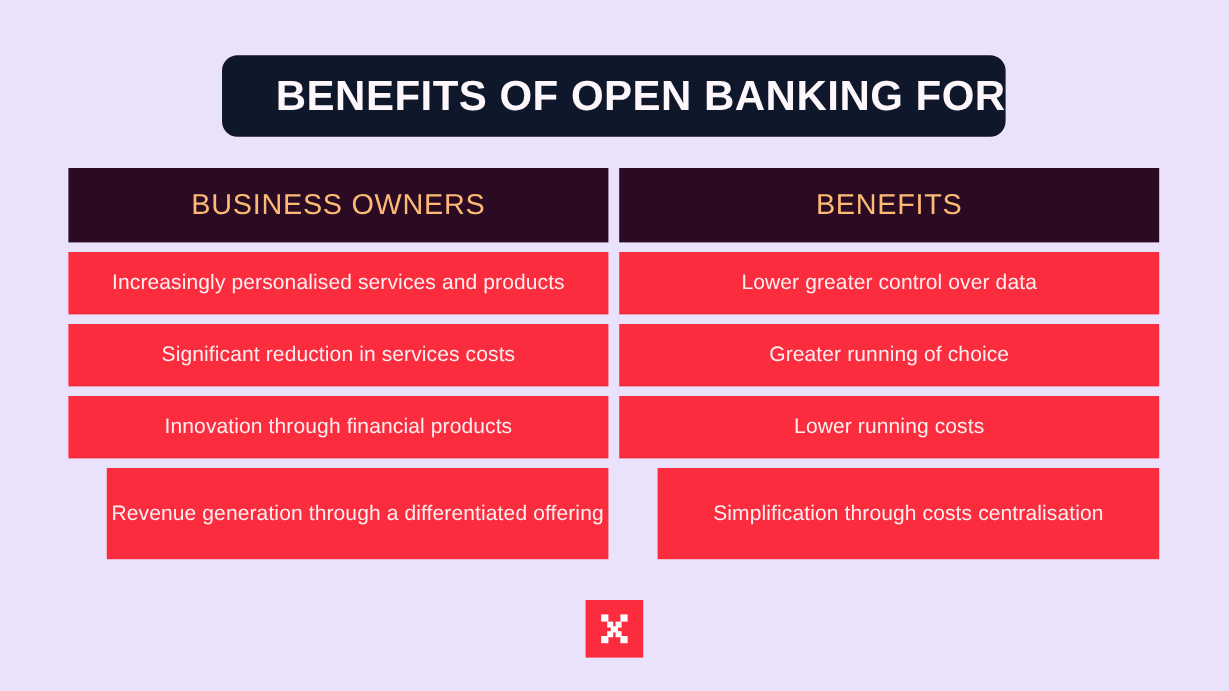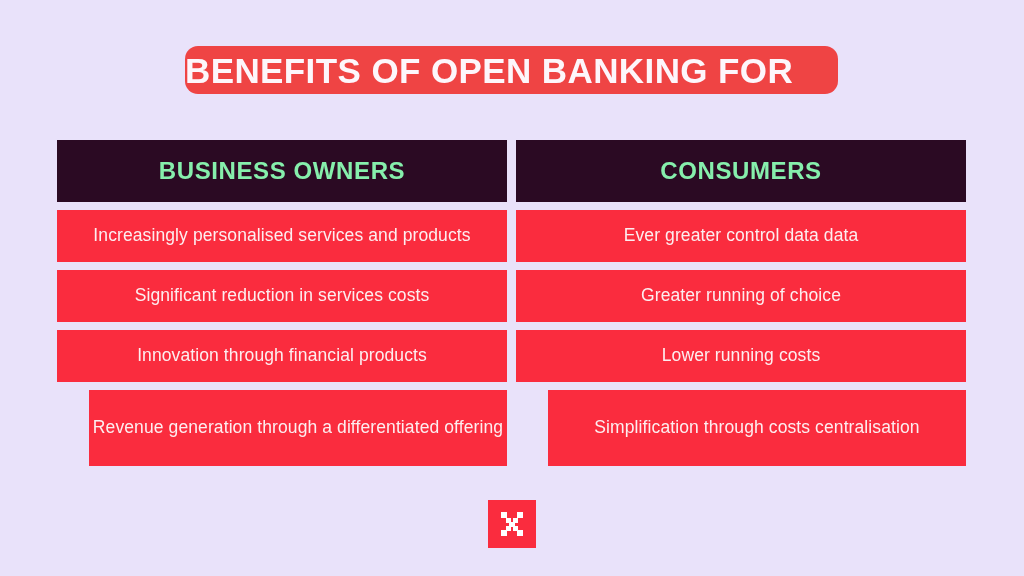--- a/index.html
+++ b/index.html
@@ -21,26 +21,26 @@
     inset: 0;
     background: #e9e2fa;
   }
 
   
   .title-bar {
     position: absolute;
     left: 185px;
     top: 46px;
     width: 653px;
-    height: 48px;
-    background: #ef4444;
+    height: 68px;
+    background: #0f172a;
     border-radius: 13px;
     display: flex;
     align-items: center;
-    justify-content: flex-start;
+    justify-content: flex-end;
     box-sizing: border-box;
   }
   .title-text {
     color: #fdf6fb;
     font-size: 35px;
     font-weight: bold;
     letter-spacing: 0.4px;
     line-height: 1;
     white-space: nowrap;
     text-align: center;
@@ -65,23 +65,23 @@
 
   .col-header {
     height: 62px;
     background: #2b0a23;
     display: flex;
     align-items: center;
     justify-content: center;
     box-sizing: border-box;
   }
   .col-header-text {
-    color: #86efac;
+    color: #fdba74;
     font-size: 24px;
-    font-weight: bold;
+    font-weight: normal;
     letter-spacing: 0.6px;
     line-height: 1.1;
     text-align: center;
   }
 
   .cell {
     background: #fa2c3e;
     display: flex;
     align-items: center;
     justify-content: center;
@@ -135,24 +135,24 @@
       <div class="cell h1">
         <span class="cell-text">Innovation through financial products</span>
       </div>
       <div class="cell h2">
         <span class="cell-text">Revenue generation through a differentiated offering</span>
       </div>
     </div>
 
     <div class="column">
       <div class="col-header">
-        <span class="col-header-text">CONSUMERS</span>
+        <span class="col-header-text">BENEFITS</span>
       </div>
       <div class="cell h1">
-        <span class="cell-text">Ever greater control data data</span>
+        <span class="cell-text">Lower greater control over data</span>
       </div>
       <div class="cell h1">
         <span class="cell-text">Greater running of choice</span>
       </div>
       <div class="cell h1">
         <span class="cell-text">Lower running costs</span>
       </div>
       <div class="cell h2">
         <span class="cell-text">Simplification through costs centralisation</span>
       </div>

